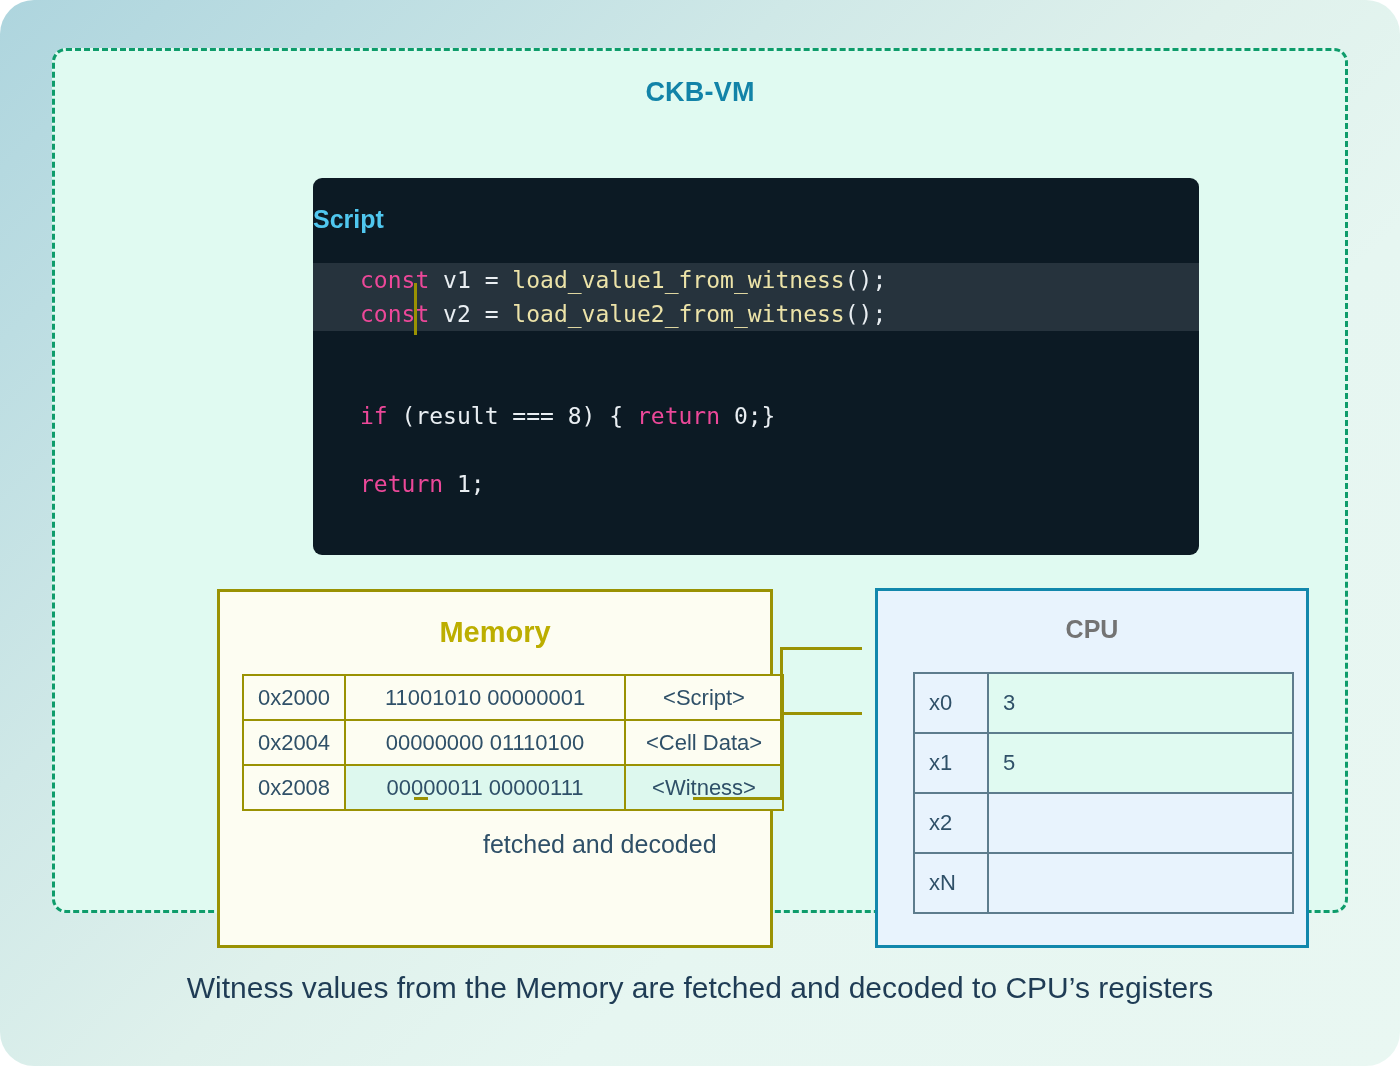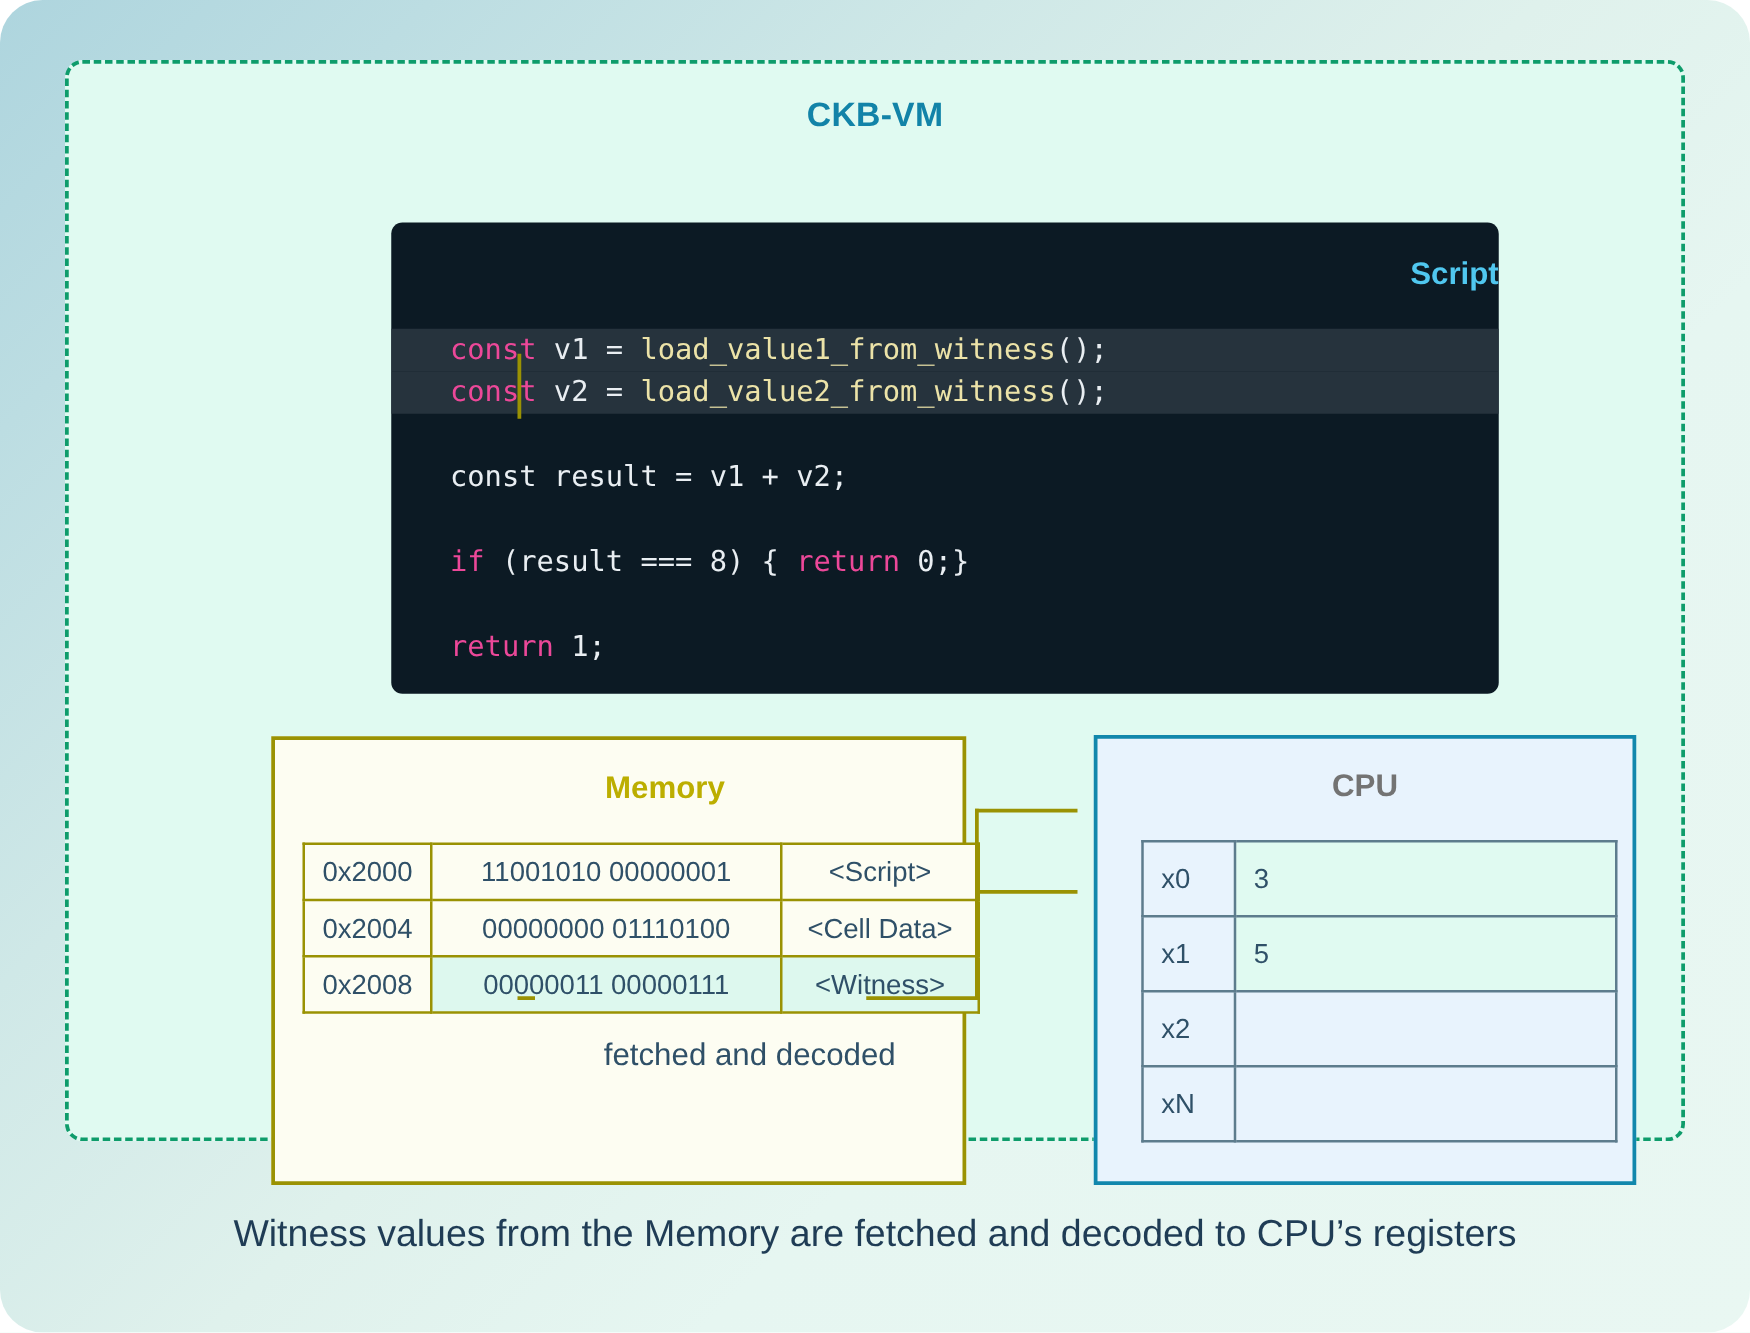--- a/index.html
+++ b/index.html
@@ -59,21 +59,21 @@
     box-sizing: border-box;
     background: #0c1a24;
     border-radius: 9px;
     overflow: hidden;
   }
   #script-title {
     position: absolute;
     left: 0;
     top: 27px;
     width: 100%;
-    text-align: right;
+    text-align: left;
     font-size: 25px;
     font-weight: bold;
     color: #50c7ef;
   }
   #code-body {
     position: absolute;
     left: 0;
     top: 85px;
     width: 100%;
     font-family: "DejaVu Sans Mono", "Liberation Mono", monospace;
@@ -103,24 +103,23 @@
     box-sizing: border-box;
     border: 3px solid #9a9203;
     background: #fdfdf2;
   }
   #memory-title {
     position: absolute;
     left: 0;
     top: 24px;
     width: 100%;
     text-align: center;
-    font-size: 25px;
+    font-size: 29px;
     font-weight: bold;
     color: #bcae00;
-    padding-left: 37px;
   }
   #mem-table {
     position: absolute;
     left: 22px;
     top: 82px;
     border-collapse: collapse;
     table-layout: fixed;
     width: 510px;
   }
   #mem-table td {
@@ -214,21 +213,20 @@
 
   <div id="vm-box">
     <div id="vm-title">CKB-VM</div>
 
     <div id="script-panel">
       <div id="script-title">Script</div>
       <div id="code-body">
           <div class="code-line hl"><span class="kw">const</span><span class="pl"> v1 = </span><span class="fn">load_value1_from_witness</span><span class="pl">();</span></div>
           <div class="code-line hl"><span class="kw">const</span><span class="pl"> v2 = </span><span class="fn">load_value2_from_witness</span><span class="pl">();</span></div>
           <div class="code-line blank">&nbsp;</div>
-          <div class="code-line"><span class="pl">const result = v1 + v2;</span></div>
           <div class="code-line blank">&nbsp;</div>
           <div class="code-line"><span class="kw">if</span><span class="pl"> (result === 8) { </span><span class="kw">return</span><span class="pl"> 0;}</span></div>
           <div class="code-line blank">&nbsp;</div>
           <div class="code-line"><span class="kw">return</span><span class="pl"> 1;</span></div>
         </div>
     </div>
 
     <div id="memory-box">
       <div id="memory-title">Memory</div>
       <table id="mem-table">

